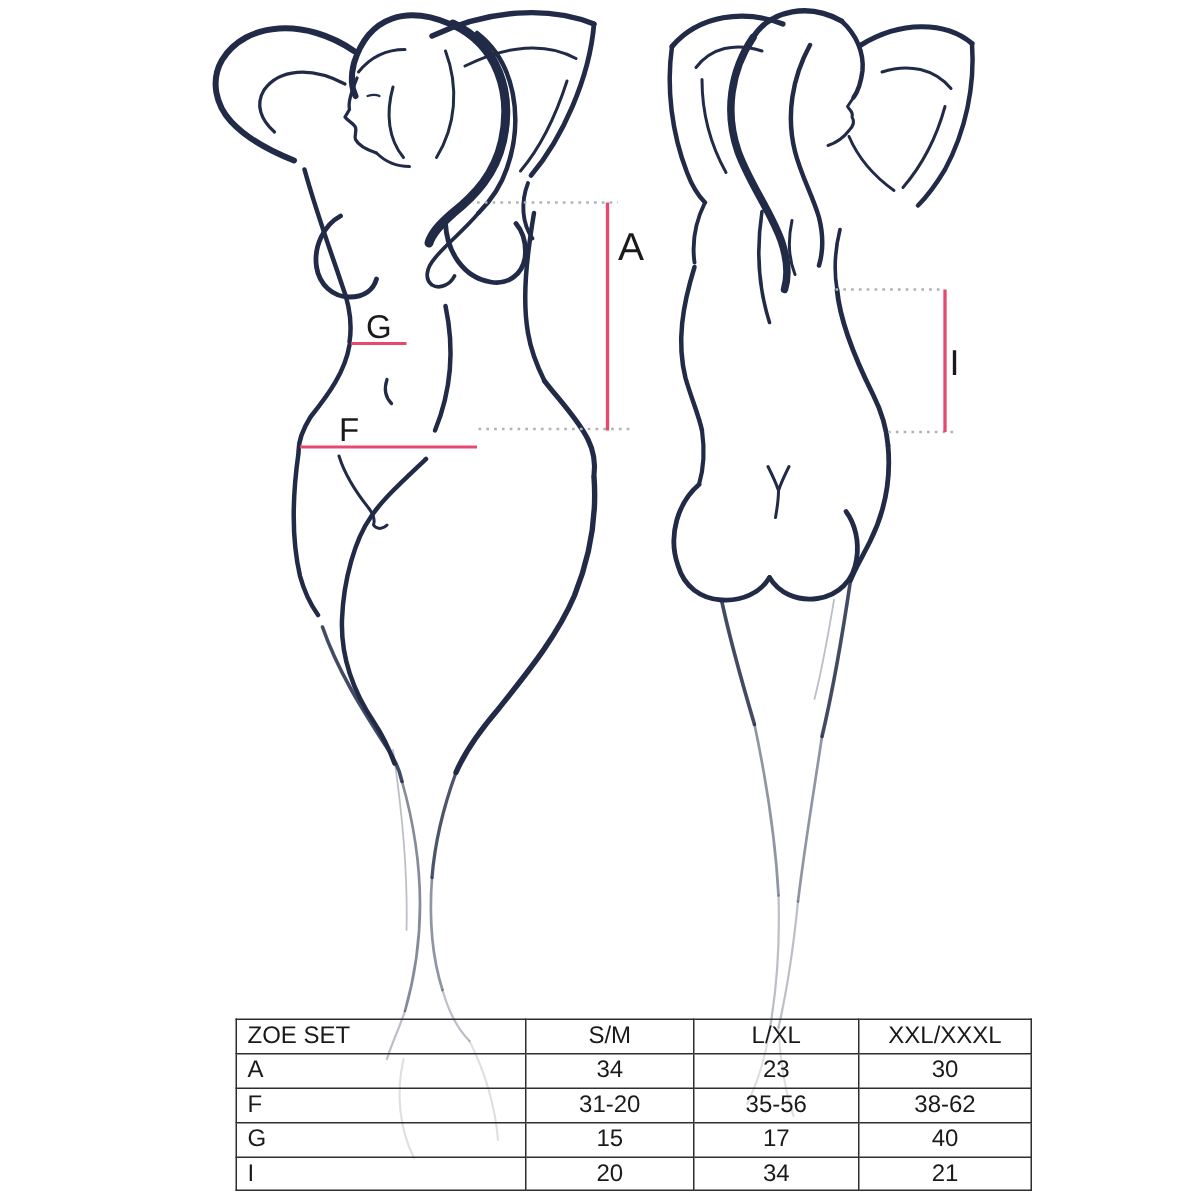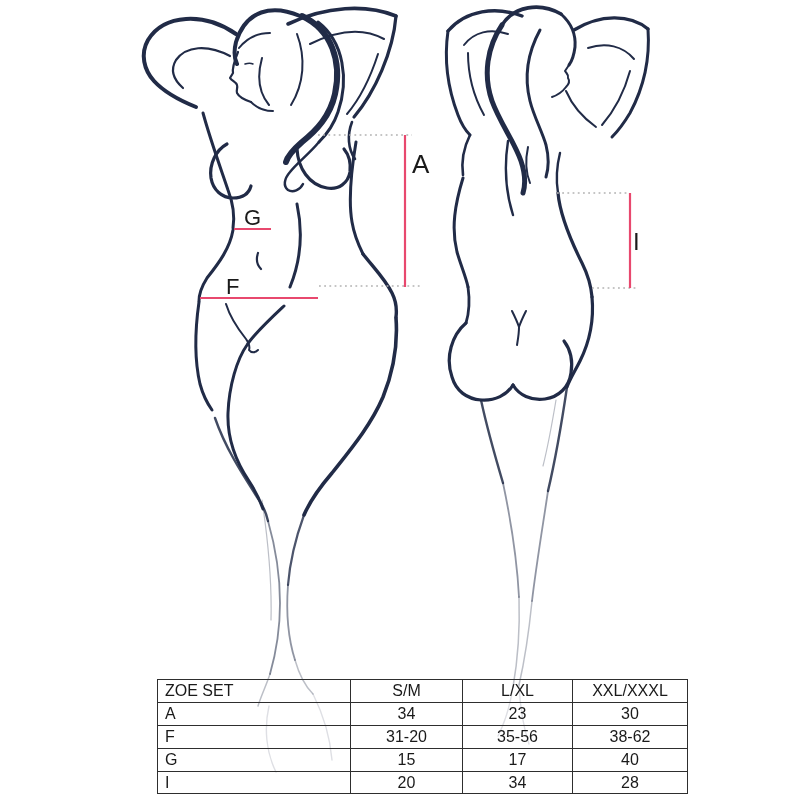--- a/index.html
+++ b/index.html
@@ -162,18 +162,18 @@
       <tr>
         <td class="left">G</td>
         <td>15</td>
         <td>17</td>
         <td>40</td>
       </tr>
       <tr>
         <td class="left">I</td>
         <td>20</td>
         <td>34</td>
-        <td>28</td>
+        <td>21</td>
       </tr>
     </tbody>
   </table>
 
 </div>
 
 </body></html>

